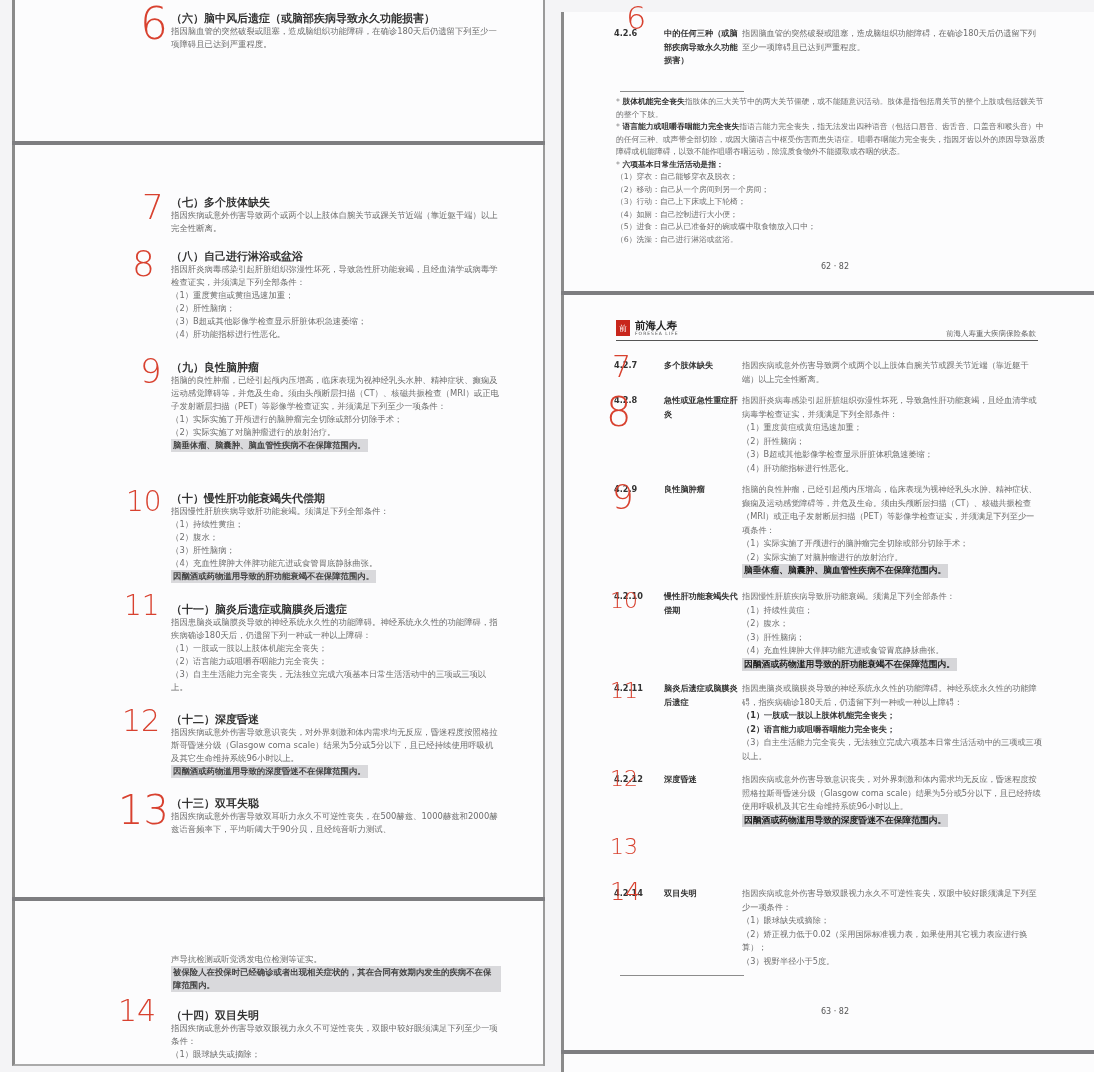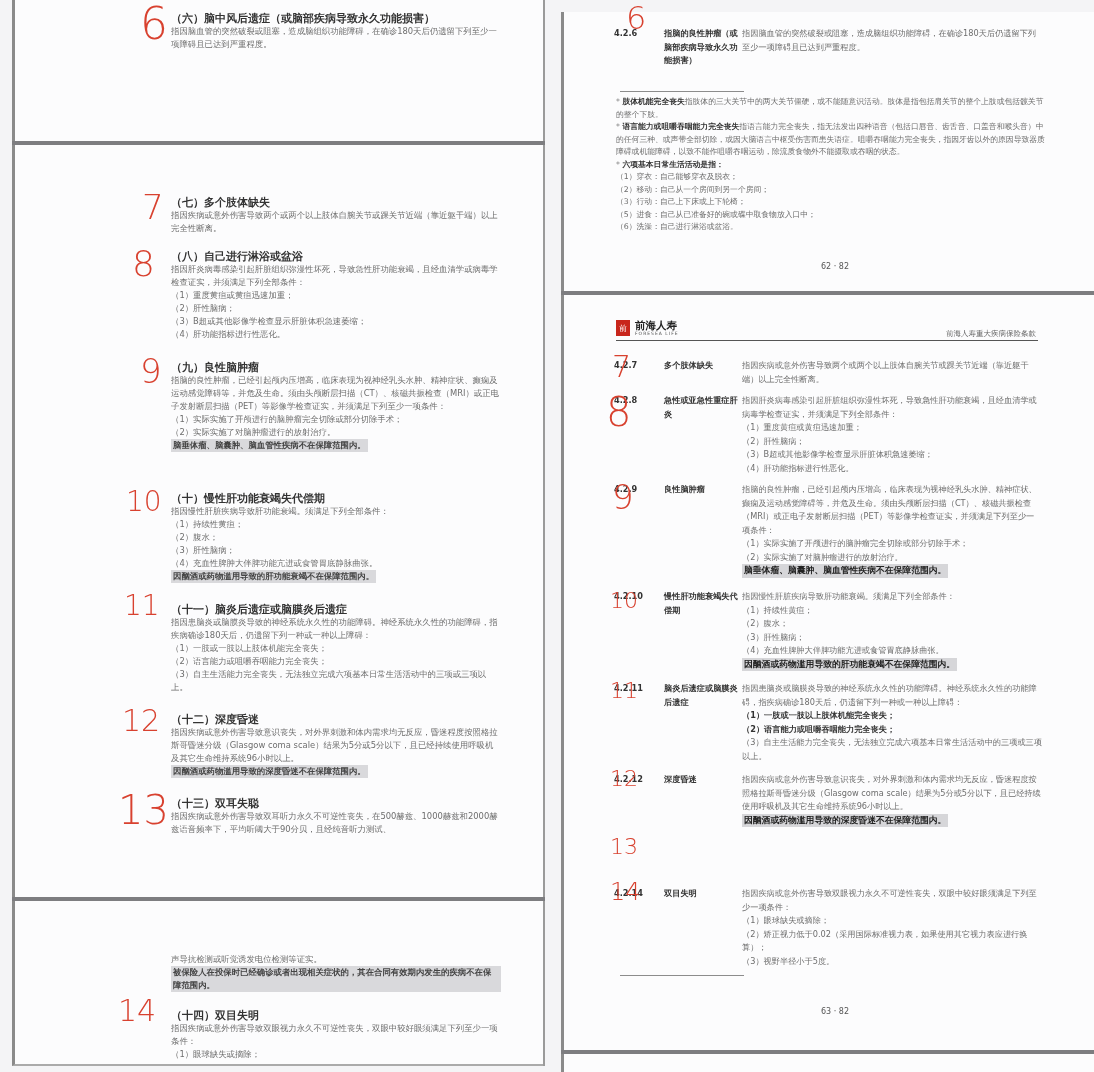--- a/index.html
+++ b/index.html
@@ -107,31 +107,32 @@
 <div class="anno" style="left:140px;top:354px;font-size:34px;">9</div>
 <div class="anno" style="left:126px;top:488px;font-size:28px;">10</div>
 <div class="anno" style="left:124px;top:592px;font-size:28px;">11</div>
 <div class="anno" style="left:122px;top:706px;font-size:30px;">12</div>
 <div class="anno" style="left:118px;top:790px;font-size:40px;">13</div>
 <div class="anno" style="left:118px;top:996px;font-size:30px;">14</div>
 
 <div class="page" style="left:561px;top:12px;width:533px;height:291px;">
   <div class="row" style="left:50px;top:15px;width:440px;height:45px;">
     <div class="num">4.2.6</div>
-    <div class="term">指脑的良性肿瘤（或脑部疾病导致永久功能损害）</div>
+    <div class="term">中的任何三种（或脑部疾病导致永久功能损害）</div>
     <div class="body">指因脑血管的突然破裂或阻塞，造成脑组织功能障碍，在确诊180天后仍遗留下列至少一项障碍且已达到严重程度。</div>
   </div>
   <div class="rule" style="left:56px;top:79px;width:124px;"></div>
   <div class="fn" style="left:52px;top:84px;width:430px;">
     <div>* <span class="b">肢体机能完全丧失</span><span>指肢体的三大关节中的两大关节僵硬，或不能随意识活动。肢体是指包括肩关节的整个上肢或包括髋关节的整个下肢。</span></div>
     <div>* <span class="b">语言能力或咀嚼吞咽能力完全丧失</span><span>指语言能力完全丧失，指无法发出四种语音（包括口唇音、齿舌音、口盖音和喉头音）中的任何三种、或声带全部切除，或因大脑语言中枢受伤害而患失语症。咀嚼吞咽能力完全丧失，指因牙齿以外的原因导致器质障碍或机能障碍，以致不能作咀嚼吞咽运动，除流质食物外不能摄取或吞咽的状态。</span></div>
     <div>* <span class="b">六项基本日常生活活动是指：</span></div>
     <div>（1）穿衣：自己能够穿衣及脱衣；</div>
     <div>（2）移动：自己从一个房间到另一个房间；</div>
     <div>（3）行动：自己上下床或上下轮椅；</div>
+    <div>（4）如厕：自己控制进行大小便；</div>
     <div>（5）进食：自己从已准备好的碗或碟中取食物放入口中；</div>
     <div>（6）洗澡：自己进行淋浴或盆浴。</div>
   </div>
   <div class="pgnum" style="left:257px;top:250px;">62 · 82</div>
 </div>
 <div class="sep" style="left:561px;top:291px;width:533px;"></div>
 
 <div class="page" style="left:561px;top:295px;width:533px;height:755px;">
   <div class="logo" style="left:52px;top:25px;">
     <div class="mark">前</div>

